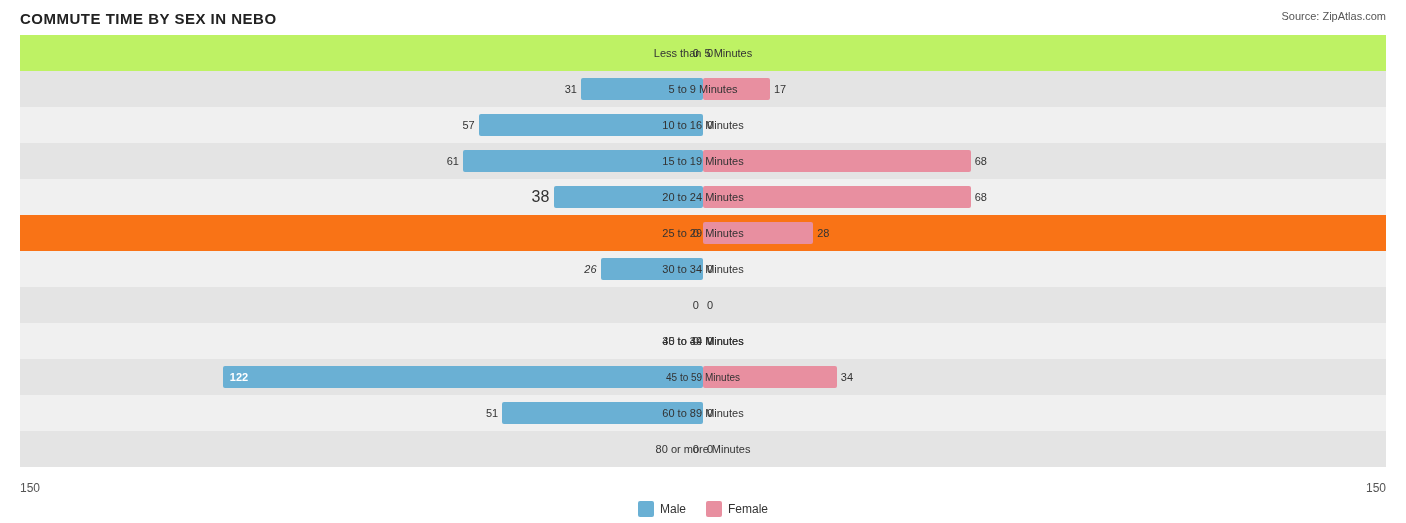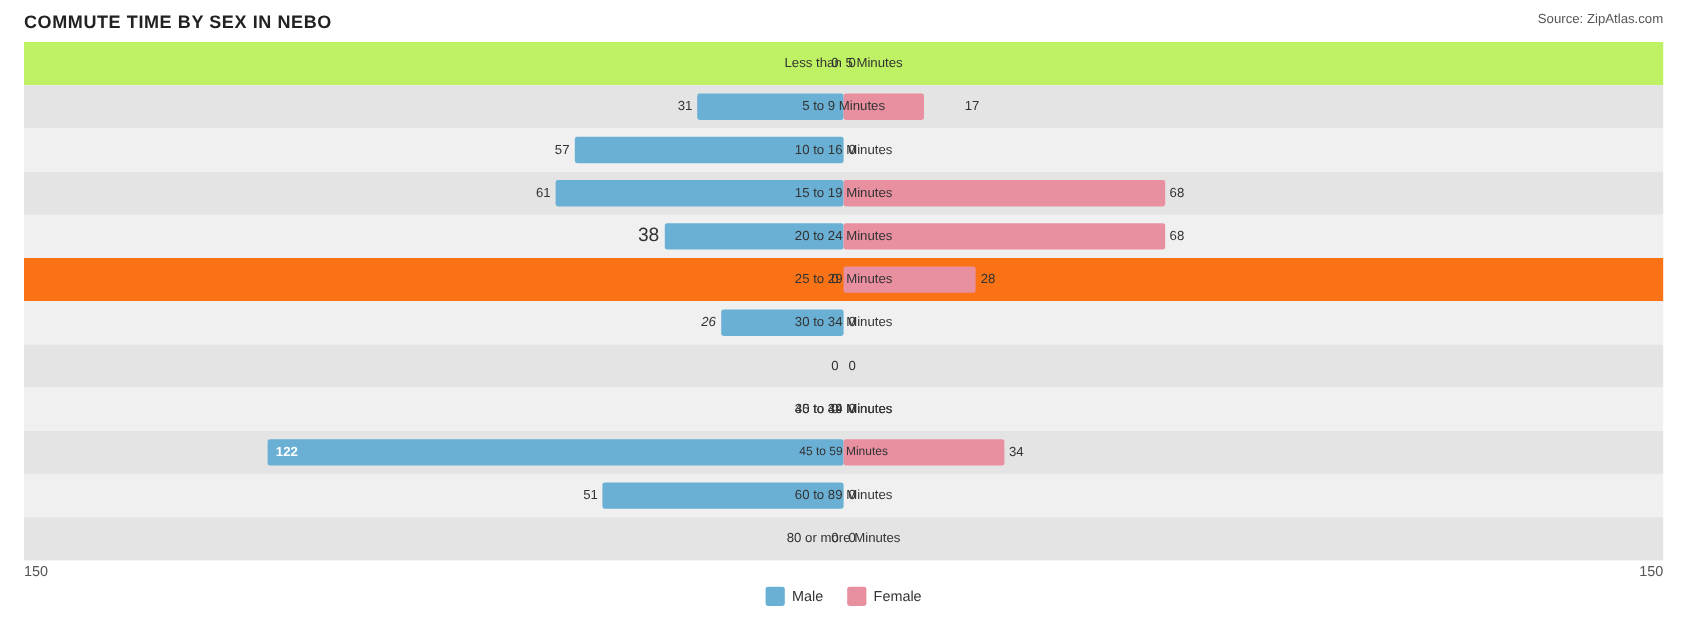--- a/index.html
+++ b/index.html
@@ -92,21 +92,21 @@
       width: 16px;
       height: 16px;
       border-radius: 2px;
     }
     .axis-labels {
       display: flex;
       justify-content: space-between;
       padding: 0;
       font-size: 12px;
       color: #555;
-      margin-top: 2px;
+      margin-top: 14px;
     }
   </style>
 </head>
 <body>
 
 <div class="chart-container">
   <div class="chart-title">COMMUTE TIME BY SEX IN NEBO</div>
   <div class="source-label">Source: ZipAtlas.com</div>
 
   <div class="chart-area" id="chart-area">
@@ -115,21 +115,21 @@
         <div class="bar-female" style="left: 50%; width: 0%; position: absolute; height: 22px; top: 50%; transform: translateY(-50%); background: rgb(232, 143, 160); border-radius: 2px;"></div>
         <div class="label-center" style="position: absolute; left: 50%; transform: translate(-50%, -50%); font-size: 11px; color: rgb(51, 51, 51); white-space: nowrap; z-index: 10; top: 50%;">Less than 5 Minutes</div>
         <div style="position: absolute; top: 50%; transform: translateY(-50%); font-size: 11px; color: rgb(51, 51, 51); z-index: 20; right: 50.3%;">0</div>
         <div style="position: absolute; top: 50%; transform: translateY(-50%); font-size: 11px; color: rgb(51, 51, 51); z-index: 20; left: 50.3%;">0</div>
       </div>
       <div class="row" style="position: relative; height: 36px; background: rgb(228, 228, 228);">
         <div class="bar-male" style="right: 50%; width: 8.92879%; position: absolute; height: 22px; top: 50%; transform: translateY(-50%); background: rgb(106, 176, 212); border-radius: 2px;"></div>
         <div class="bar-female" style="left: 50%; width: 4.89643%; position: absolute; height: 22px; top: 50%; transform: translateY(-50%); background: rgb(232, 143, 160); border-radius: 2px;"></div>
         <div class="label-center" style="position: absolute; left: 50%; transform: translate(-50%, -50%); font-size: 11px; color: rgb(51, 51, 51); white-space: nowrap; z-index: 10; top: 50%;">5 to 9 Minutes</div>
         <div style="position: absolute; top: 50%; transform: translateY(-50%); font-size: 11px; color: rgb(51, 51, 51); z-index: 20; right: 59.2288%;">31</div>
-        <div style="position: absolute; top: 50%; transform: translateY(-50%); font-size: 11px; color: rgb(51, 51, 51); z-index: 20; left: 55.1964%; margin-left: 30px;">17</div>
+        <div style="position: absolute; top: 50%; transform: translateY(-50%); font-size: 11px; color: rgb(51, 51, 51); z-index: 20; left: 55.1964%;">17</div>
       </div>
       <div class="row" style="position: relative; height: 36px; background: rgb(240, 240, 240);">
         <div class="bar-male" style="right: 50%; width: 16.4174%; position: absolute; height: 22px; top: 50%; transform: translateY(-50%); background: rgb(106, 176, 212); border-radius: 2px;"></div>
         <div class="bar-female" style="left: 50%; width: 0%; position: absolute; height: 22px; top: 50%; transform: translateY(-50%); background: rgb(232, 143, 160); border-radius: 2px;"></div>
         <div class="label-center" style="position: absolute; left: 50%; transform: translate(-50%, -50%); font-size: 11px; color: rgb(51, 51, 51); white-space: nowrap; z-index: 10; top: 50%;">10 to 16 Minutes</div>
         <div style="position: absolute; top: 50%; transform: translateY(-50%); font-size: 11px; color: rgb(51, 51, 51); z-index: 20; right: 66.7174%;">57</div>
         <div style="position: absolute; top: 50%; transform: translateY(-50%); font-size: 11px; color: rgb(51, 51, 51); z-index: 20; left: 50.3%;">0</div>
       </div>
       <div class="row" style="position: relative; height: 36px; background: rgb(228, 228, 228);">
         <div class="bar-male" style="right: 50%; width: 17.5695%; position: absolute; height: 22px; top: 50%; transform: translateY(-50%); background: rgb(106, 176, 212); border-radius: 2px;"></div>

